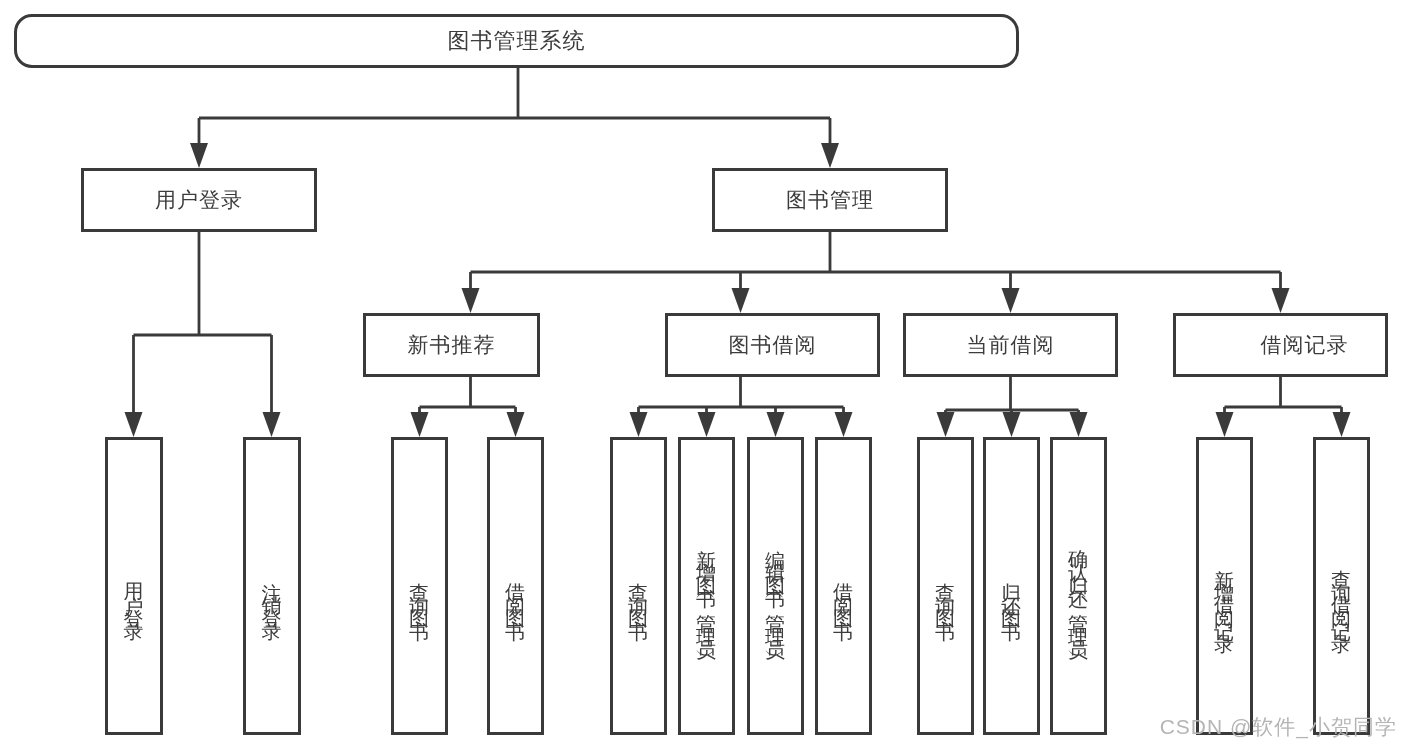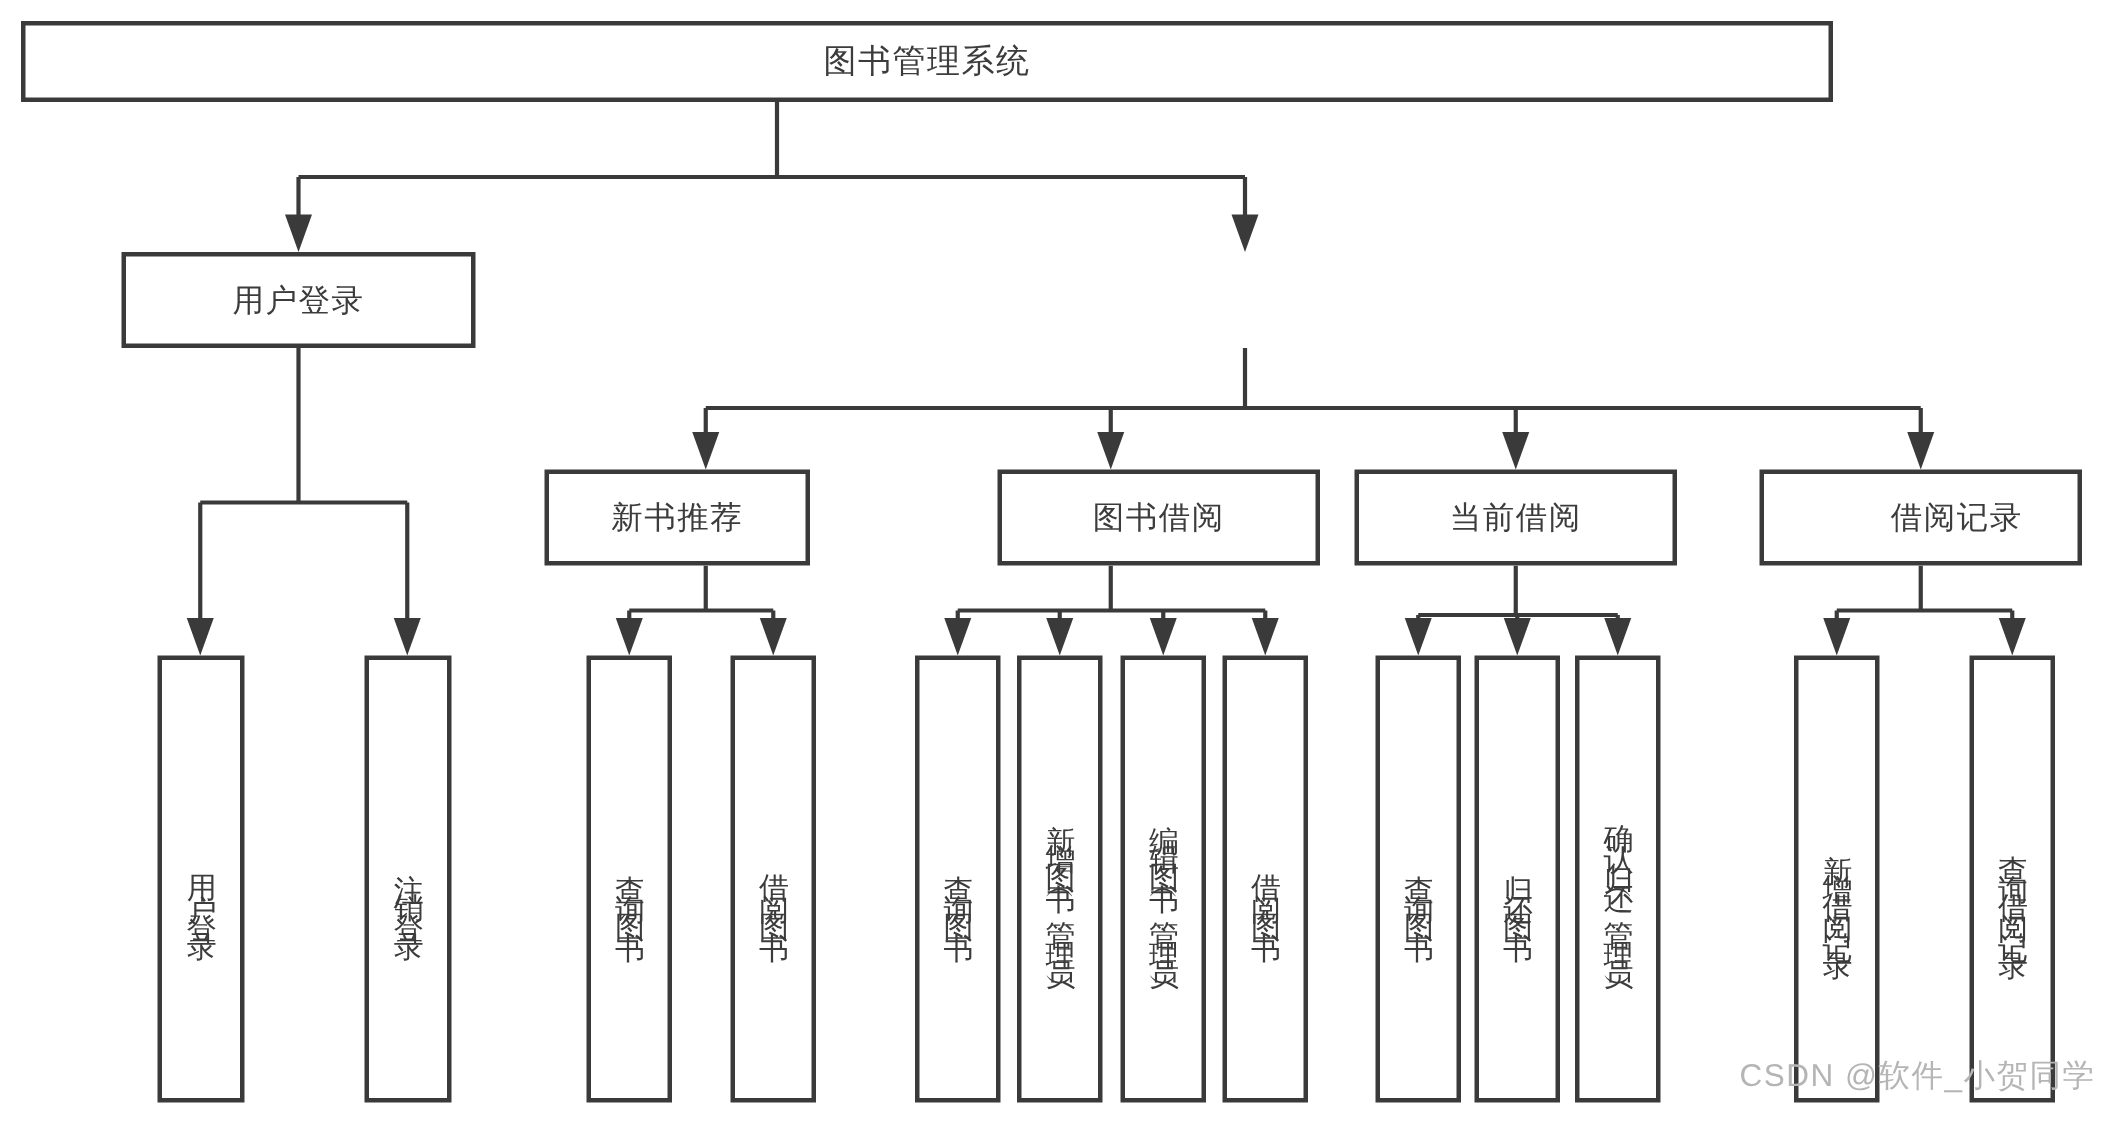--- a/index.html
+++ b/index.html
@@ -47,21 +47,21 @@
     text-orientation: mixed;
     font-size: 20px;
     letter-spacing: 13px;
     line-height: 1;
     margin-bottom: -13px; 
     white-space: nowrap;
   }
   .watermark {
     position: absolute;
     right: 8px;
-    bottom: 16px;
+    bottom: 6px;
     font-size: 21px;
     color: #b5b5b5;
     letter-spacing: 1px;
     white-space: nowrap;
   }
 </style>
 </head>
 <body>
 
 <div id="stage">
@@ -114,26 +114,29 @@
       <line x1="1078.5" y1="410" x2="1078.5" y2="417" stroke="#3a3a3a" stroke-width="2.8"></line>
       <polygon points="1069.5,412 1087.5,412 1078.5,437" fill="#3a3a3a"></polygon>
       <line x1="1280.5" y1="377" x2="1280.5" y2="407" stroke="#3a3a3a" stroke-width="2.8"></line>
       <line x1="1224.5" y1="407" x2="1341.5" y2="407" stroke="#3a3a3a" stroke-width="2.8"></line>
       <line x1="1224.5" y1="407" x2="1224.5" y2="417" stroke="#3a3a3a" stroke-width="2.8"></line>
       <polygon points="1215.5,412 1233.5,412 1224.5,437" fill="#3a3a3a"></polygon>
       <line x1="1341.5" y1="407" x2="1341.5" y2="417" stroke="#3a3a3a" stroke-width="2.8"></line>
       <polygon points="1332.5,412 1350.5,412 1341.5,437" fill="#3a3a3a"></polygon>
     </svg>
 
-  <div class="box" style="left:14px; top:14px; width:1208px; height:54px;">
+  <div class="box" style="left:14px; top:14px; width:1005px; height:54px;border-radius:18px;">
     <span class="root-label">图书管理系统</span>
   </div>
 
   <div class="box" style="left:81px; top:168px; width:236px; height:64px;">
     <span class="h-label">用户登录</span>
+  </div>
+  <div class="box" style="left:712px; top:168px; width:236px; height:64px;">
+    <span class="h-label">图书管理</span>
   </div>
 
   <div class="box" style="left:363px; top:313px; width:177px; height:64px;">
     <span class="h-label">新书推荐</span>
   </div>
   <div class="box" style="left:633px; top:313px; width:215px; height:64px;margin-left:32px;">
     <span class="h-label">图书借阅</span>
   </div>
   <div class="box" style="left:903px; top:313px; width:215px; height:64px;">
     <span class="h-label">当前借阅</span>

